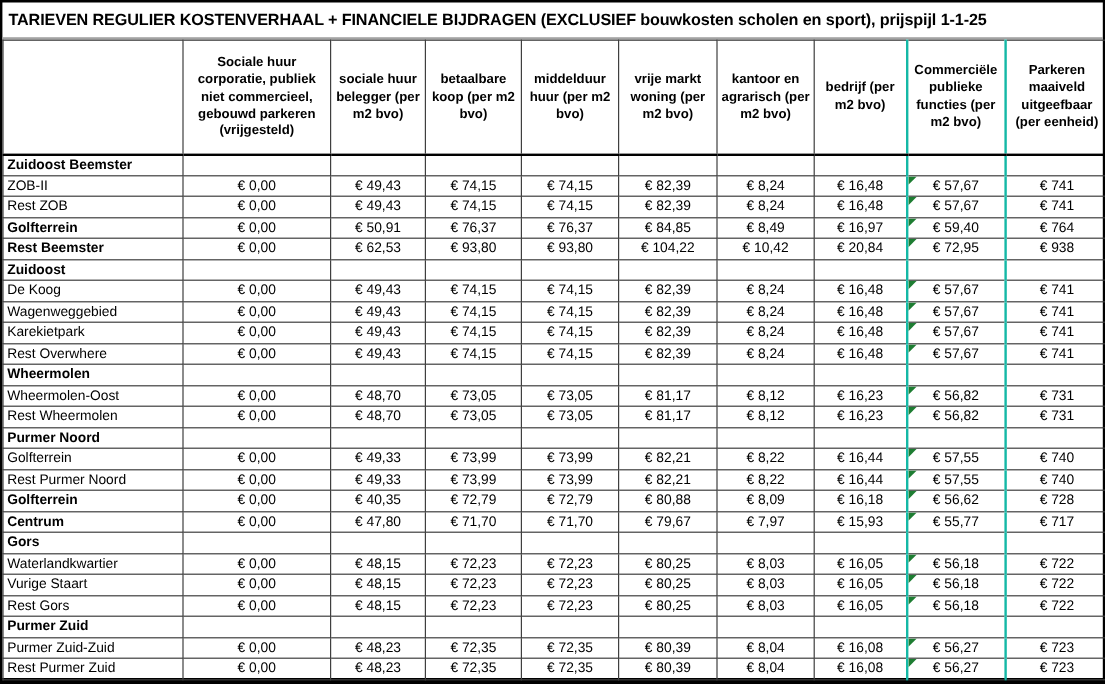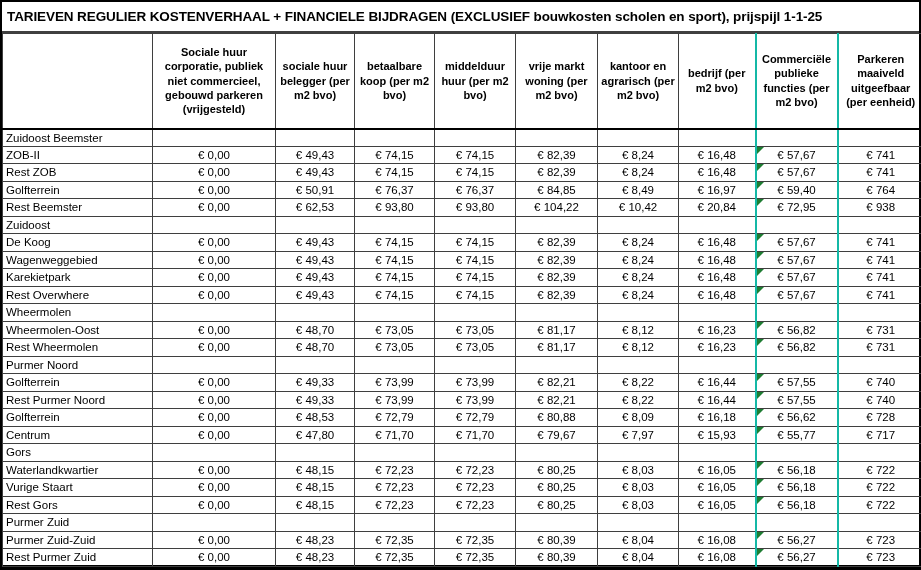--- a/index.html
+++ b/index.html
@@ -11,21 +11,21 @@
   .sheet {
     box-sizing: border-box;
     width: 921px; height: 570px;
     border: 2px solid #000;
     border-bottom: 5px solid #000;
     background: #fff;
   }
   .title {
     box-sizing: border-box;
     height: 31px;
-    border-bottom: 2px solid #404040;
+    border-bottom: 2px solid #a3a3a3;
     font-size: 13.5px;
     font-weight: bold;
     line-height: 29px;
     padding-left: 5px;
     white-space: nowrap;
     letter-spacing: -0.1px;
   }
   table {
     width: 100%;
     border-collapse: collapse;
@@ -47,21 +47,21 @@
   }
   tbody tr { height: 17.5px; }
   td {
     font-size: 11.5px;
     padding: 0 2px;
     vertical-align: middle;
     white-space: nowrap;
   }
   td.label { text-align: left; padding-left: 3px; }
   td.val   { text-align: center; position: relative; }
-  .bold    { font-weight: normal; margin-left: 32px; }
+  .bold    { font-weight: bold; margin-left: 32px; }
   .thick-left { border-left: 2px solid #14b8a6; }
   .flag-tri {
     position: absolute;
     top: 0; left: 0;
     width: 0; height: 0;
     border-top: 7px solid var(--flag-green, #1e7d32);
     border-right: 7px solid transparent;
   }
 </style>
 </head>
@@ -285,21 +285,21 @@
           <td class="val"><span>€ 73,99</span></td>
           <td class="val"><span>€ 82,21</span></td>
           <td class="val"><span>€ 8,22</span></td>
           <td class="val"><span>€ 16,44</span></td>
           <td class="val thick-left"><span class="flag-tri"></span><span>€ 57,55</span></td>
           <td class="val thick-left"><span>€ 740</span></td>
         </tr>
         <tr>
           <td class="label bold">Golfterrein</td>
           <td class="val"><span>€ 0,00</span></td>
-          <td class="val"><span>€ 48,53</span></td>
+          <td class="val"><span>€ 40,35</span></td>
           <td class="val"><span>€ 72,79</span></td>
           <td class="val"><span>€ 72,79</span></td>
           <td class="val"><span>€ 80,88</span></td>
           <td class="val"><span>€ 8,09</span></td>
           <td class="val"><span>€ 16,18</span></td>
           <td class="val thick-left"><span class="flag-tri"></span><span>€ 56,62</span></td>
           <td class="val thick-left"><span>€ 728</span></td>
         </tr>
         <tr>
           <td class="label bold">Centrum</td>

